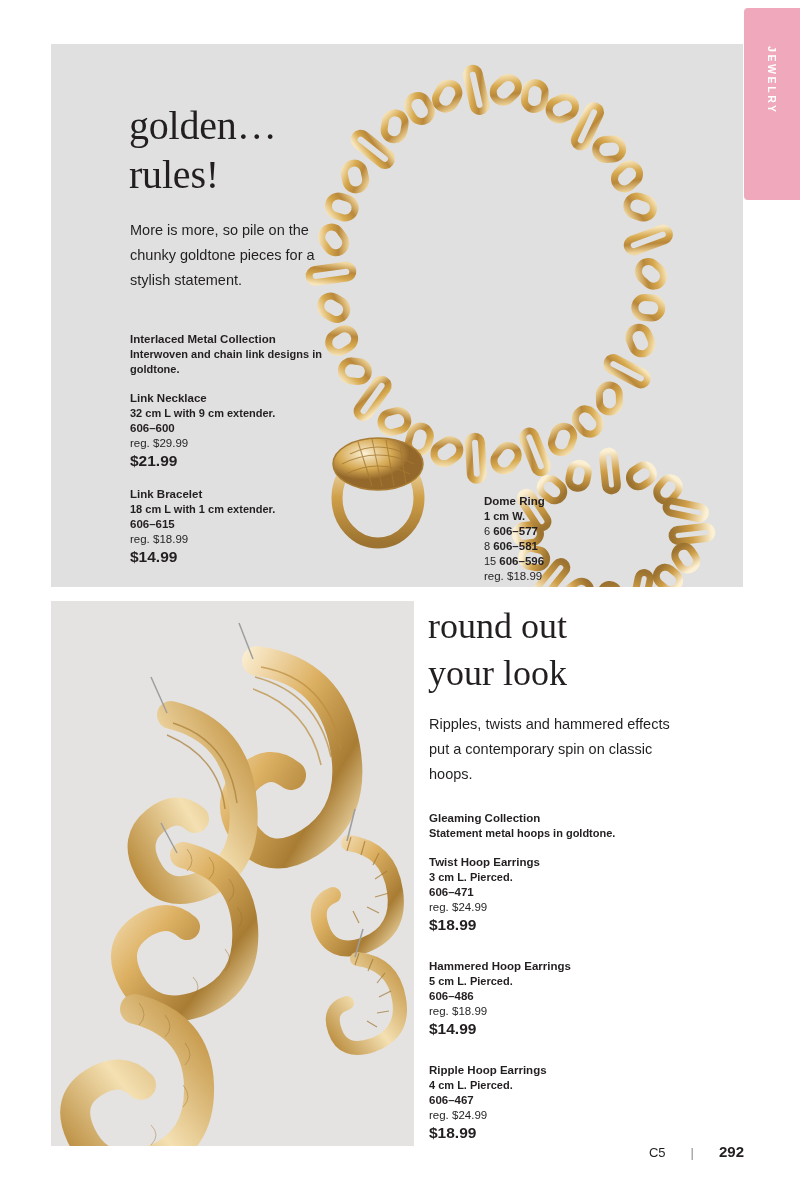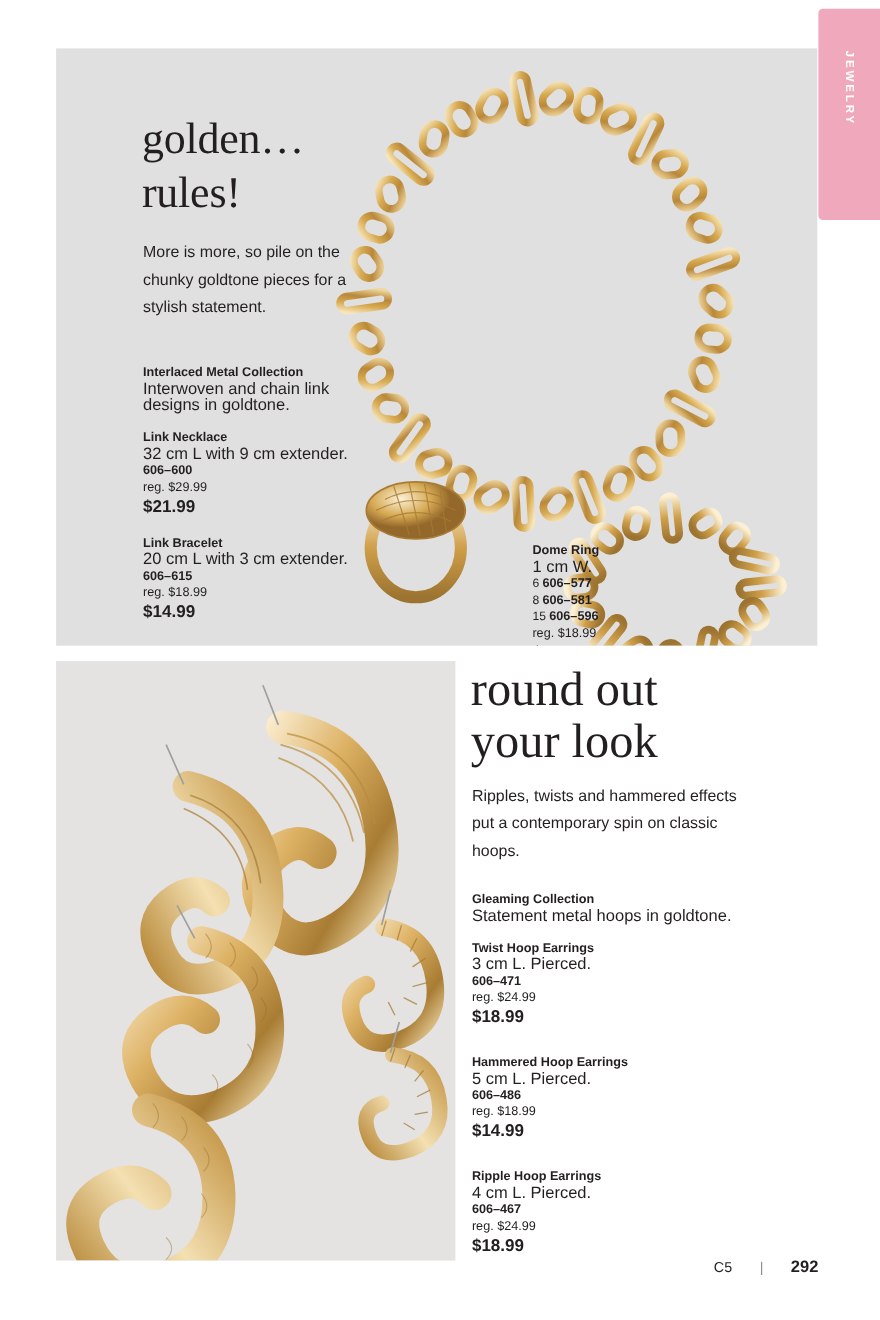--- a/index.html
+++ b/index.html
@@ -70,21 +70,21 @@
     color: #231f20;
   }
 
   .block {
     position: absolute;
     font-size: 11.5px;
     line-height: 15px;
     color: #231f20;
   }
   .block .ttl { font-weight: bold; font-size: 11.5px; }
-  .block .desc { font-size: 15px; line-height: 14.5px; }
+  .block .desc { font-size: 11px; line-height: 14.5px; font-weight: bold; }
   .block .sku { font-weight: bold; font-size: 11.5px; }
   .block .reg { font-size: 11.5px; }
   .block .price { font-weight: bold; font-size: 15.5px; margin-top: 2px; display: block; }
 
   #blk-collection { left: 79px; top: 288px; width: 220px; }
   #blk-necklace   { left: 79px; top: 347px; width: 230px; }
   #blk-bracelet   { left: 79px; top: 443px; width: 230px; }
   #blk-ring       { left: 413px; top: 450px; width: 170px; margin-left: 20px; }
   #blk-ring .size-line { font-size: 11px; }
   #blk-ring .size-line b { font-size: 11.5px; }
@@ -98,21 +98,21 @@
     left: 51px; top: 601px;
     width: 363px; height: 545px;
     background: #e4e3e1;
     overflow: hidden;
   }
   .headline2 {
     position: absolute;
     left: 428px; top: 603px;
     width: 300px;
     font-family: "Liberation Serif", serif;
-    font-size: 44px;
+    font-size: 36px;
     line-height: 47px;
     color: #231f20;
   }
   .intro2 {
     position: absolute;
     left: 429px; top: 712px;
     width: 260px;
     font-size: 14.5px;
     line-height: 25px;
   }
@@ -253,21 +253,21 @@
     <div class="block" id="blk-necklace">
       <div class="ttl">Link Necklace</div>
       <div class="desc">32 cm L with 9 cm extender.</div>
       <div class="sku">606–600</div>
       <div class="reg">reg. $29.99</div>
       <span class="price">$21.99</span>
     </div>
 
     <div class="block" id="blk-bracelet">
       <div class="ttl">Link Bracelet</div>
-      <div class="desc">20 cm L with 3 cm extender.</div>
+      <div class="desc">18 cm L with 1 cm extender.</div>
       <div class="sku">606–615</div>
       <div class="reg">reg. $18.99</div>
       <span class="price">$14.99</span>
     </div>
 
     <div class="block" id="blk-ring">
       <div class="ttl">Dome Ring</div>
       <div class="desc">1 cm W.</div>
       <div class="size-line">
         <span>6</span>

